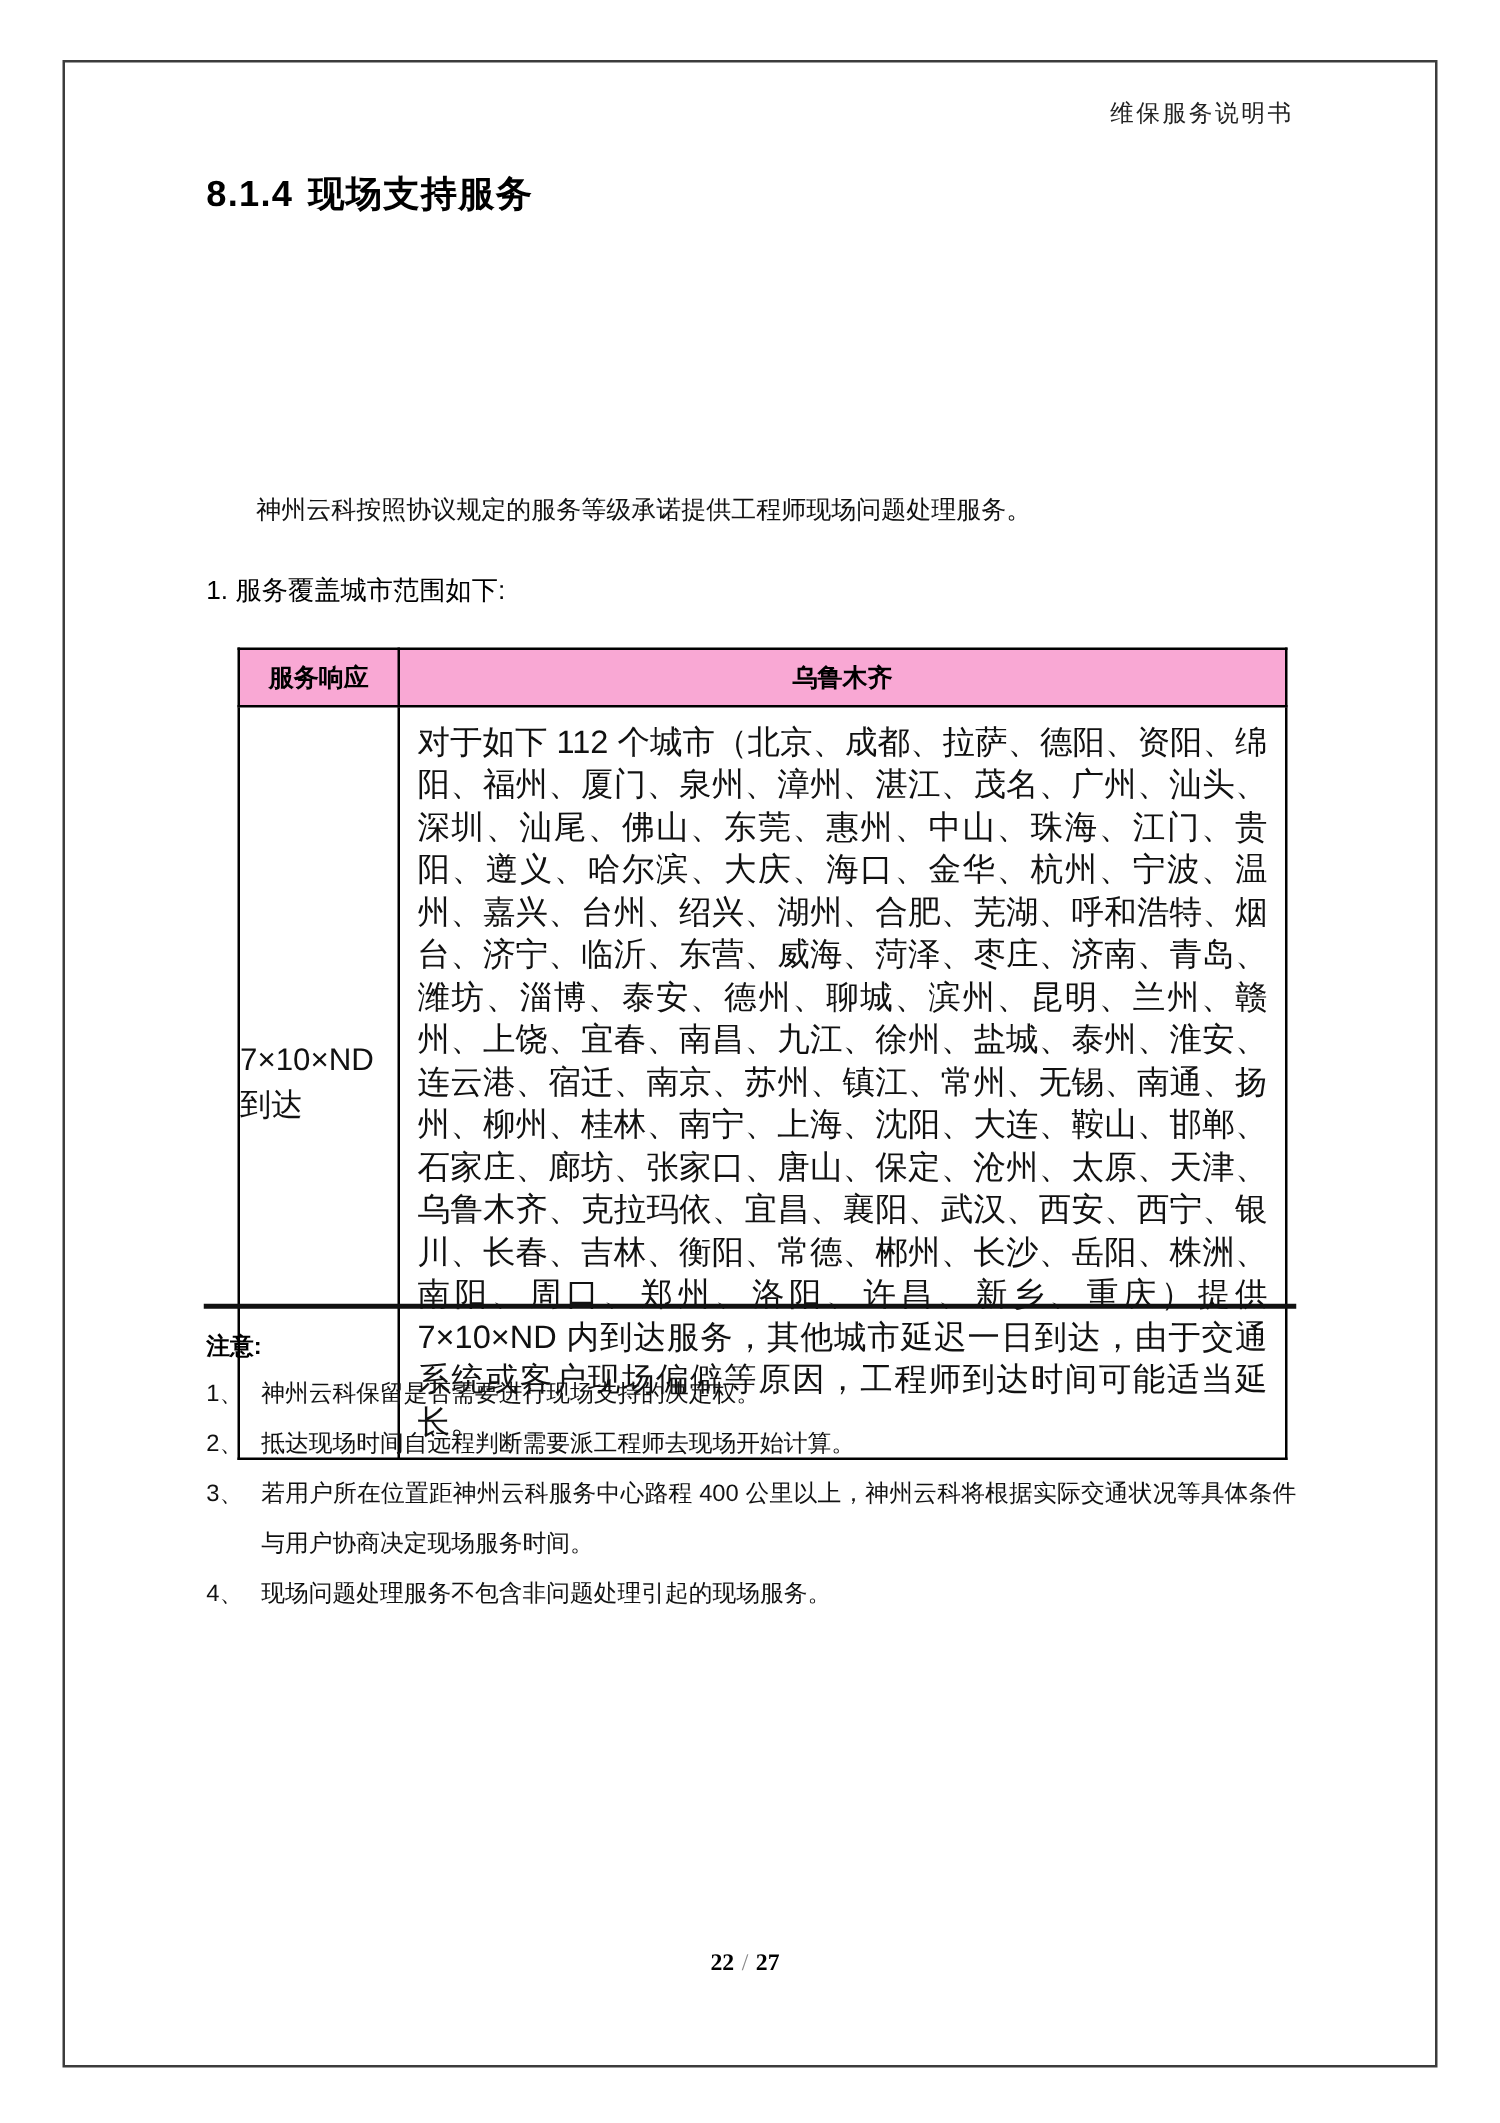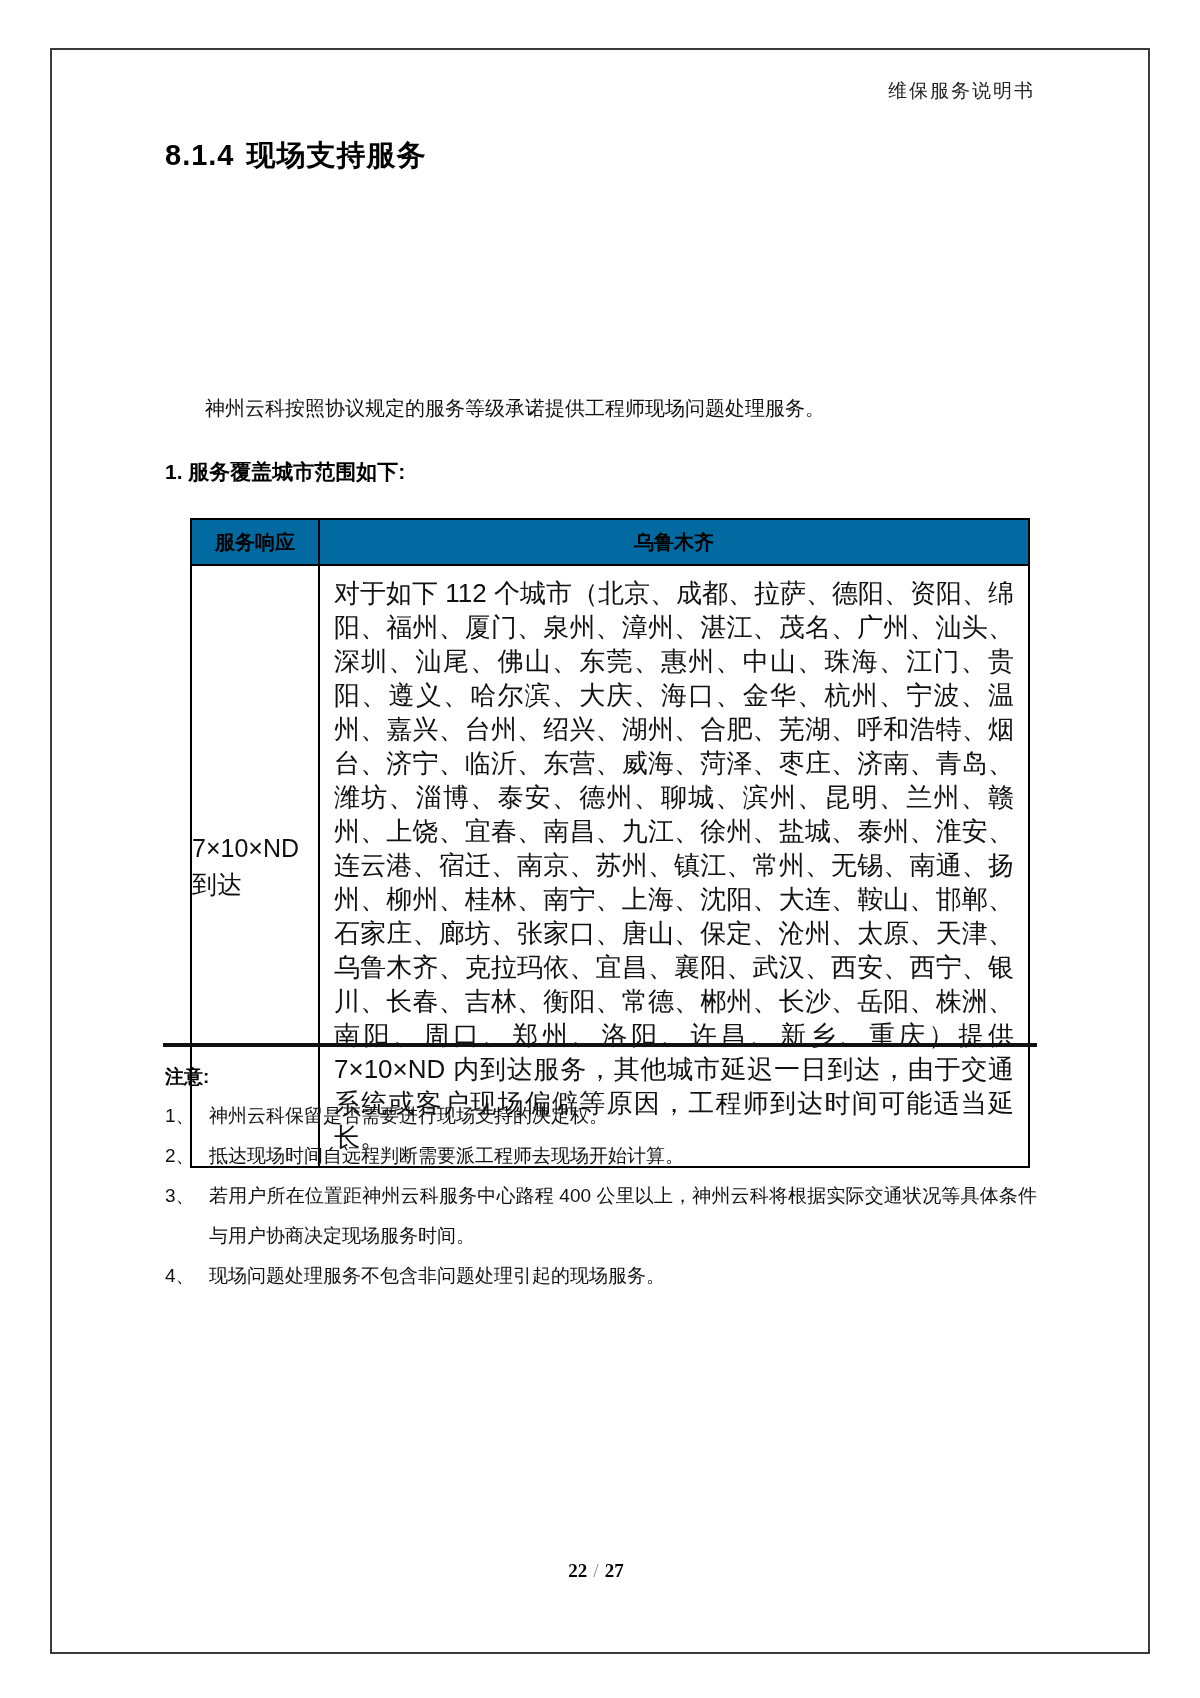--- a/index.html
+++ b/index.html
@@ -52,37 +52,37 @@
     text-align: justify;
     color: #111111;
   }
   .para1 { top: 202px; }
   .para2 { top: 378px; }
 
   .list-heading {
     position: absolute;
     left: 165px; top: 458px;
     font-size: 21px;
-    font-weight: bold;
+    font-weight: normal;
     color: #000000;
   }
 
   table.svc-table {
     position: absolute;
     left: 190px; top: 518px;
     width: 840px;
     border-collapse: collapse;
     table-layout: fixed;
   }
   .svc-table th, .svc-table td {
     border: 2px solid #000000;
   }
   .svc-table th {
     height: 46px;
-    background: #0369a1;
+    background: #f9a8d4;
     font-size: 20px;
     font-weight: bold;
     text-align: center;
     vertical-align: middle;
     color: #000000;
   }
   .svc-table .col-resp { width: 128px; }
   .svc-table td.cell-resp {
     text-align: left;
     vertical-align: middle;

